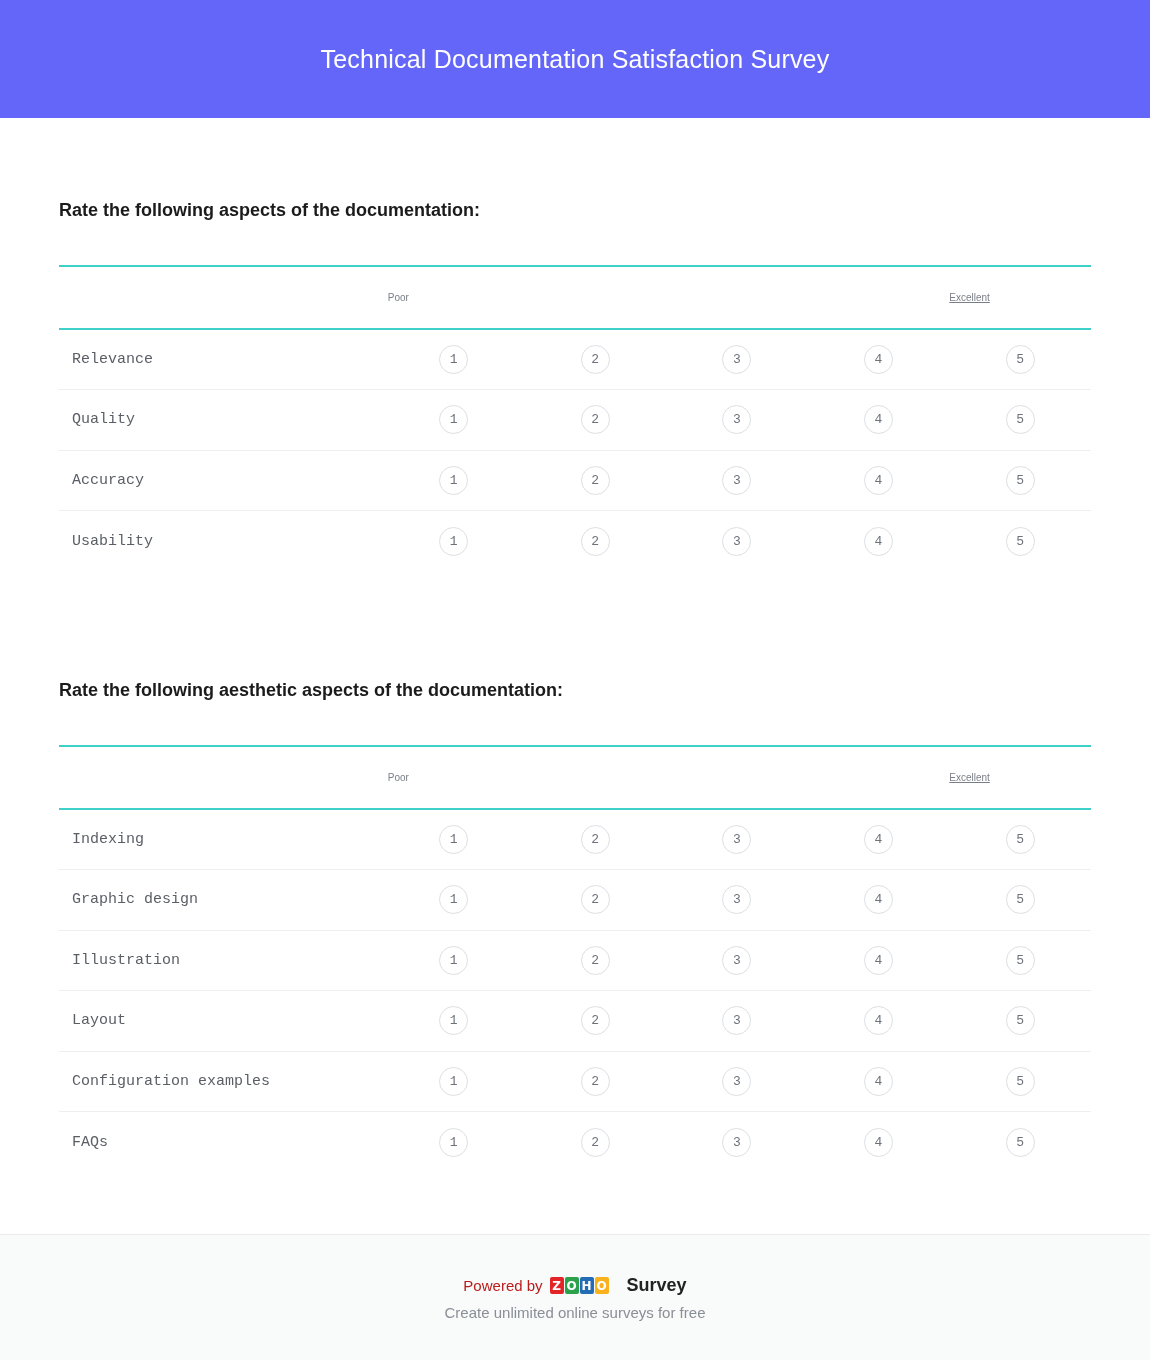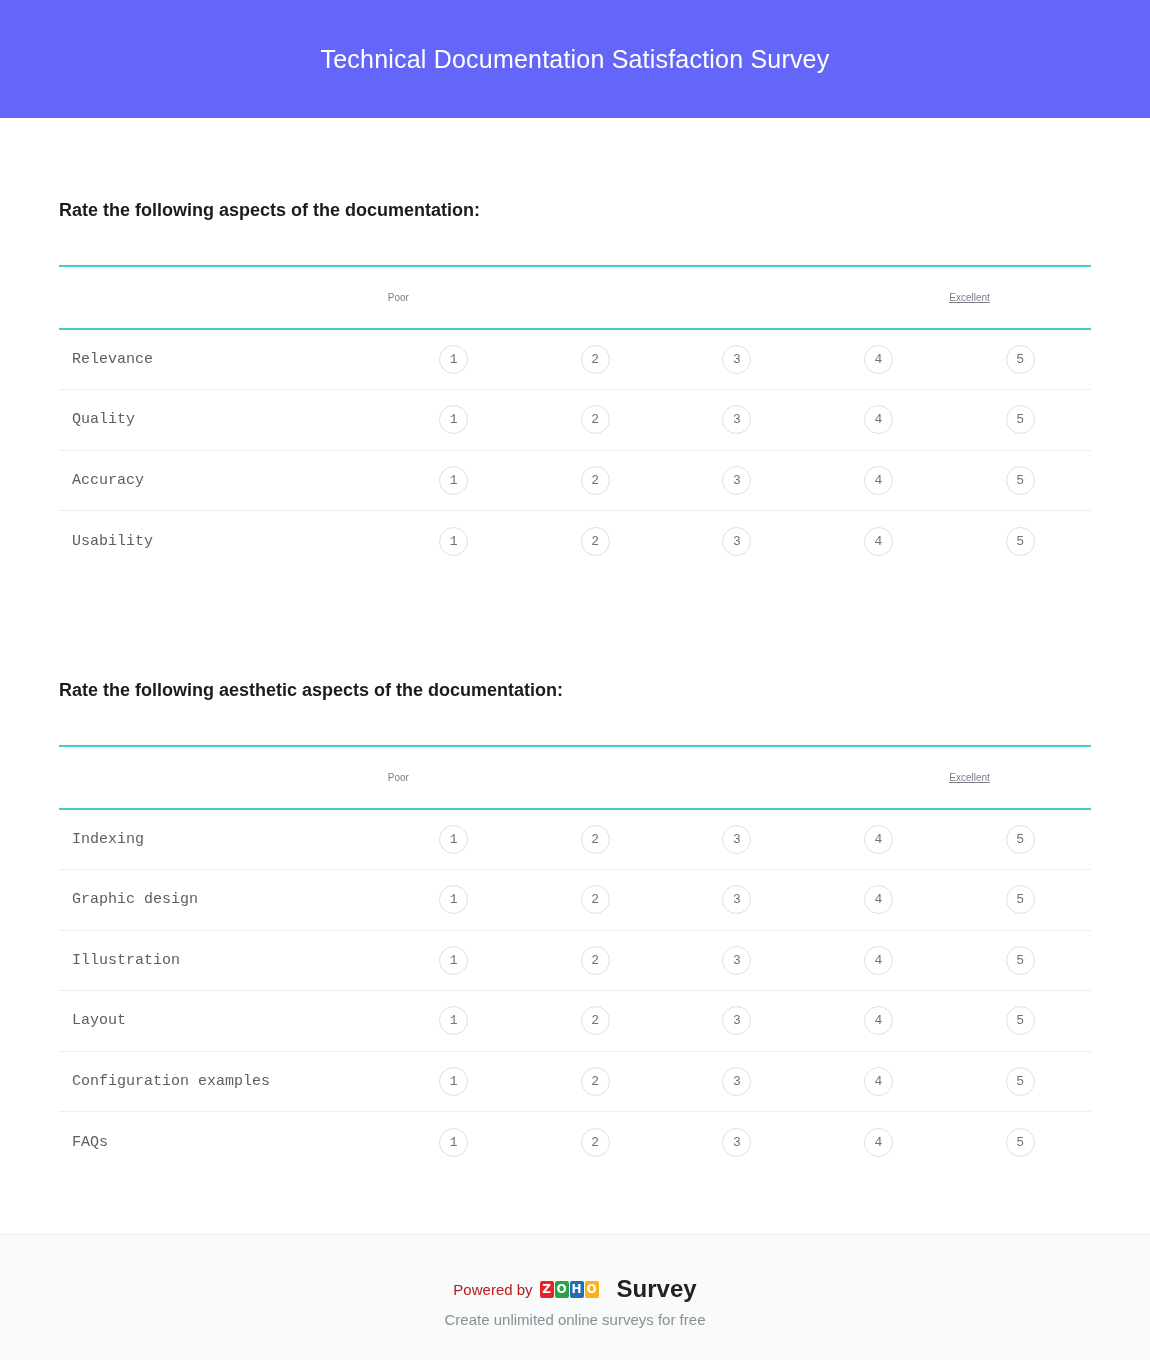--- a/index.html
+++ b/index.html
@@ -154,21 +154,21 @@
     font-weight: 700;
     font-family: "DejaVu Sans", sans-serif;
     line-height: 1;
   }
   .zoho-tile.z { background: #E42527; }
   .zoho-tile.o1 { background: #2CA14B; }
   .zoho-tile.h { background: #226DB4; }
   .zoho-tile.o2 { background: #F9B21D; }
 
   .survey-word {
-    font-size: 24px;
+    font-size: 18px;
     font-weight: 700;
     color: #222222;
     margin-left: 11px;
   }
   .footer-tagline {
     font-size: 15px;
     color: #8a8f96;
   }
 </style>
 </head>

